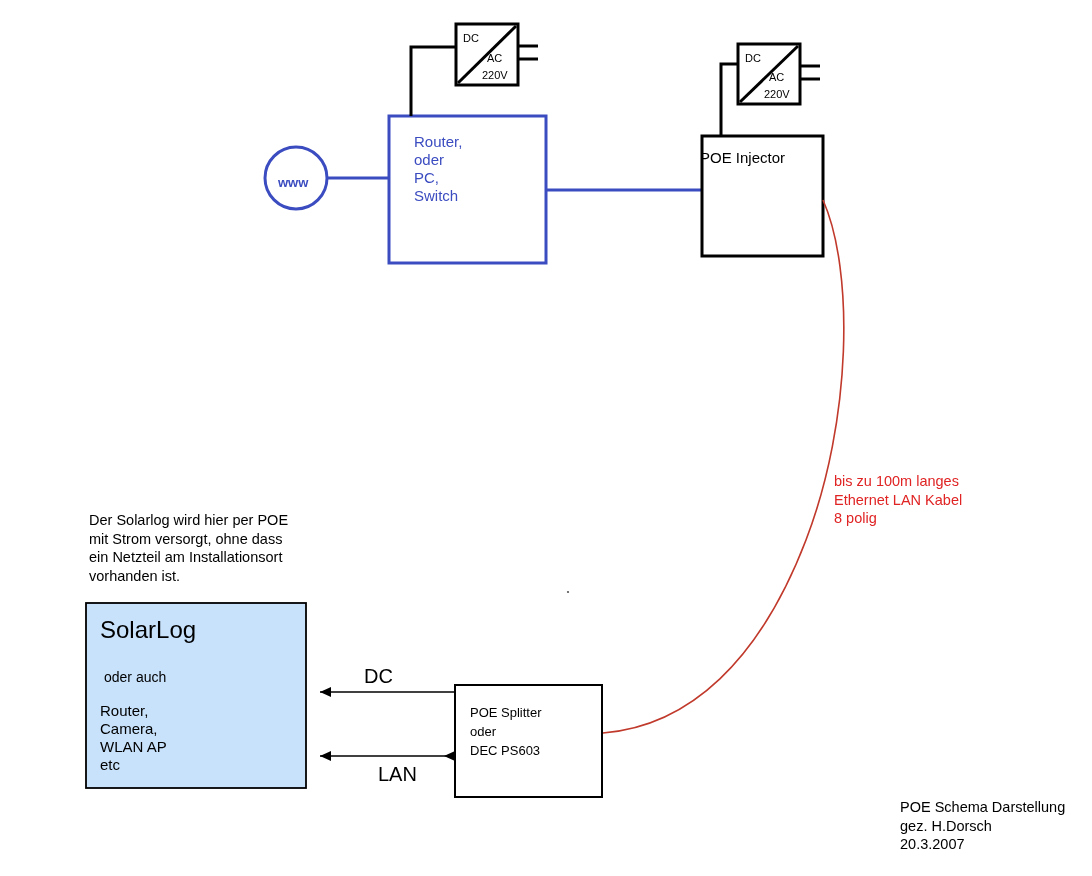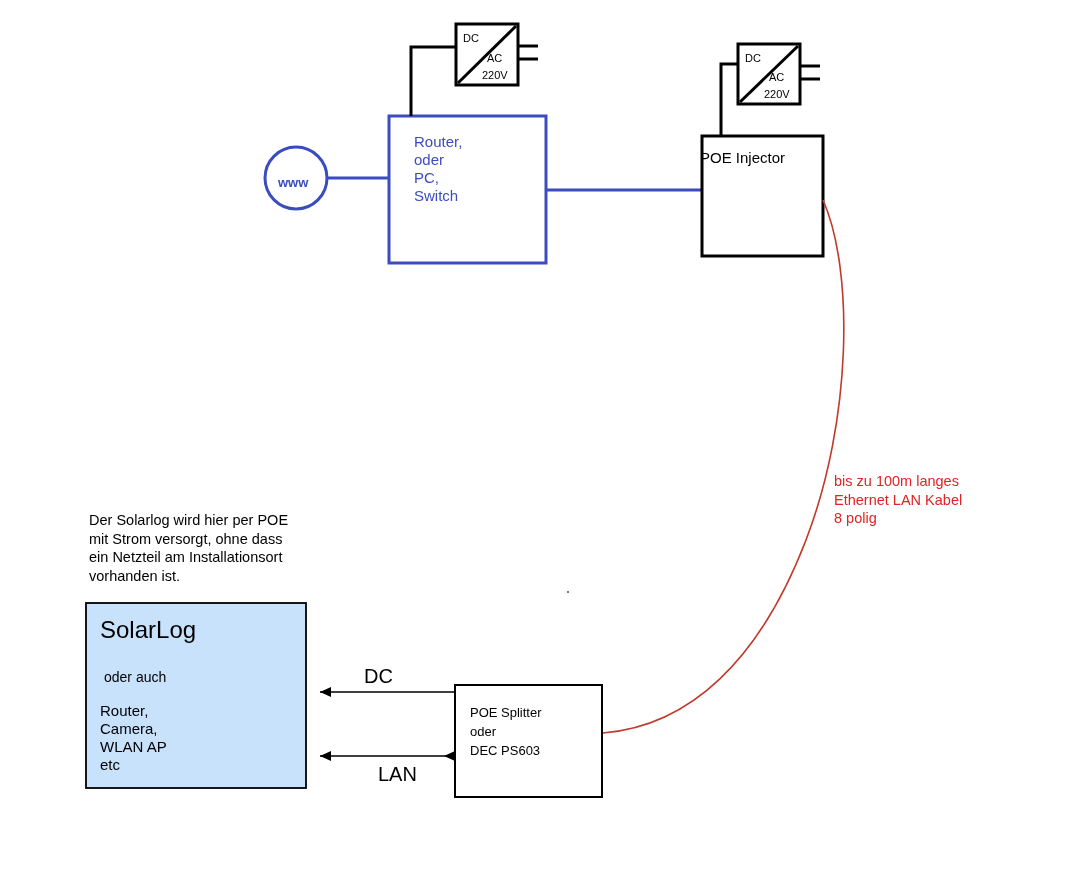--- a/index.html
+++ b/index.html
@@ -187,18 +187,21 @@
 
   <div class="txt" id="note-text">Der Solarlog wird hier per POE
 mit Strom versorgt, ohne dass
 ein Netzteil am Installationsort
 vorhanden ist.</div>
 
   <div class="txt" id="cable-note">bis zu 100m langes
 Ethernet LAN Kabel
 8 polig</div>
 
+  <div class="txt" id="signature">POE Schema Darstellung
+gez. H.Dorsch
+20.3.2007</div>
 
   <div class="txt" id="dc-link-label">DC</div>
 
   <div class="txt" id="lan-link-label">LAN</div>
 
 </div>
 
 </body></html>

